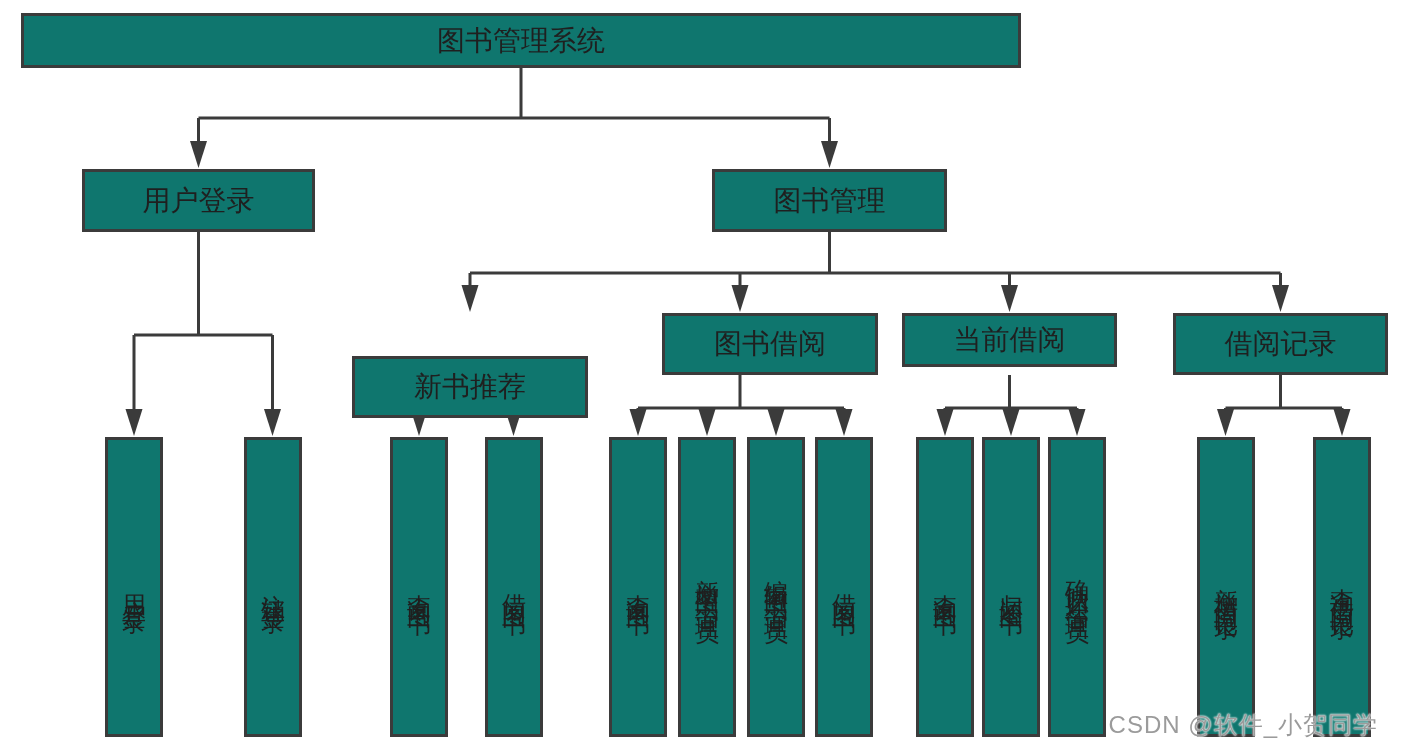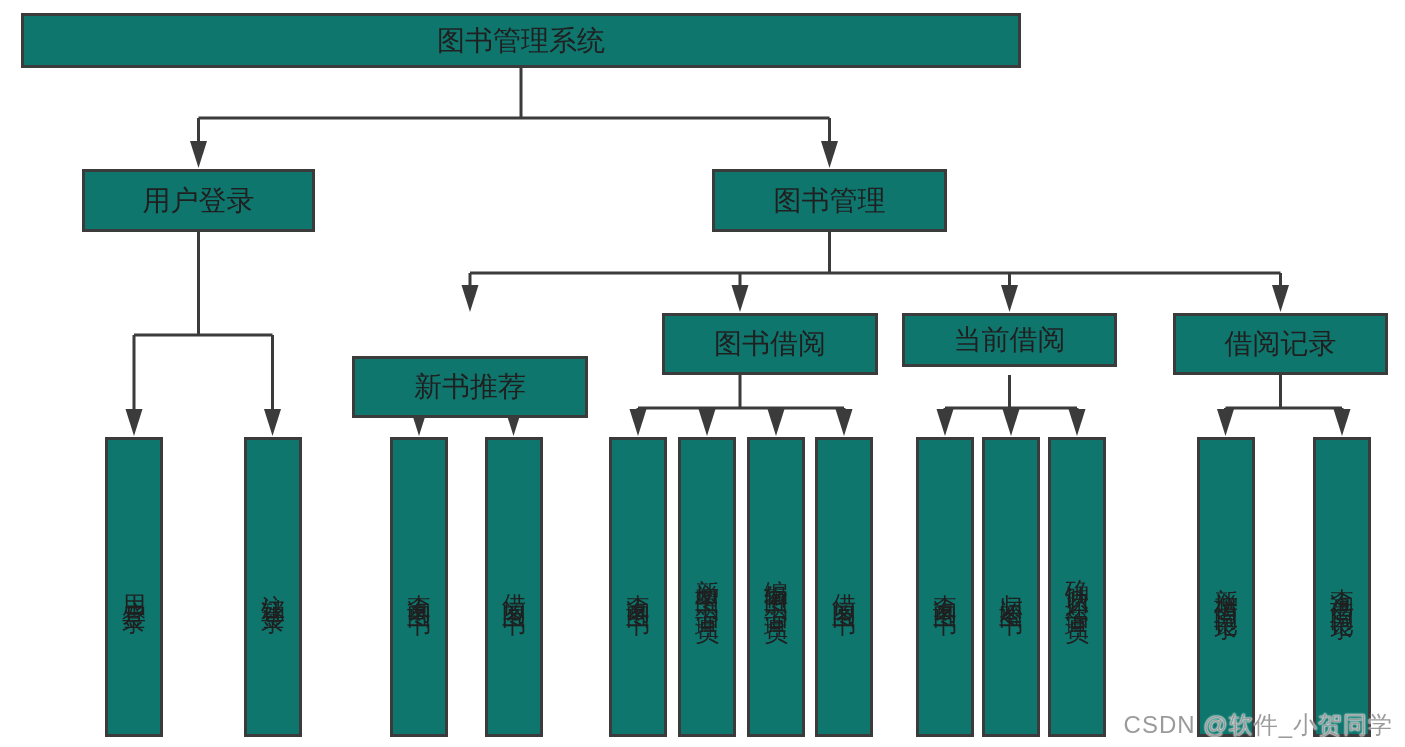--- a/index.html
+++ b/index.html
@@ -44,21 +44,21 @@
   .leaf .v-label {
     writing-mode: vertical-rl;
     text-orientation: mixed;
     font-size: 24px;
     letter-spacing: 6px;
     line-height: 1;
     color: #1f1f1f;
   }
   .watermark {
     position: absolute;
-    right: 12px;
+    right: 27px;
     bottom: 6px;
     font-size: 24px;
     color: #9b9b9b;
     letter-spacing: 1px;
     text-shadow: 0 0 2px #ffffff, 0 0 2px #ffffff;
     z-index: 10;
     pointer-events: none;
     white-space: nowrap;
     margin-top: 17px;
   }

